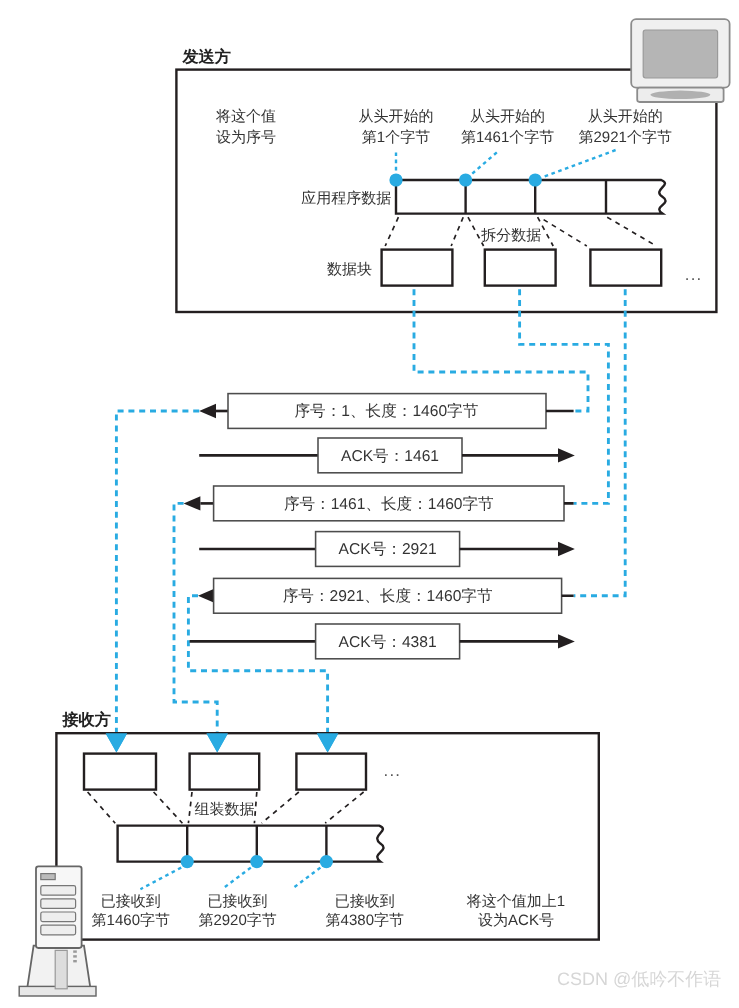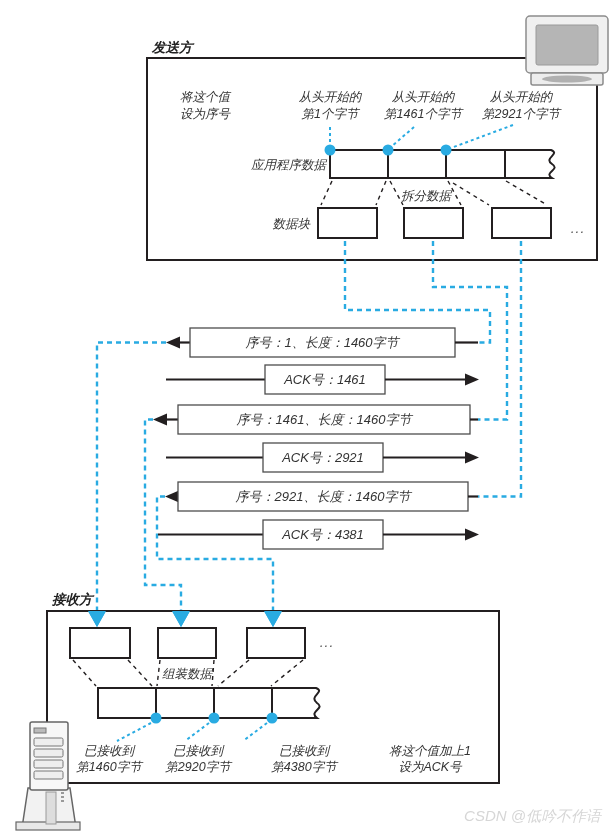--- a/index.html
+++ b/index.html
@@ -1,17 +1,17 @@
 <!DOCTYPE html>
 <html><head>
 <meta charset="utf-8">
 <style>
   html,body{margin:0;padding:0;background:#ffffff;}
   .stage{position:relative;width:616px;height:840px;background:#fff;overflow:hidden;
-         font-family:"Liberation Sans","DejaVu Sans",sans-serif;font-style:italic;}
+         font-family:"Liberation Sans","DejaVu Sans",sans-serif;}
   svg{display:block;}
   text{fill:#333;font-family:"Liberation Sans","DejaVu Sans",sans-serif;}
   .ttl{font-size:13.5px;font-weight:bold;fill:#222;}
   .lbl{font-size:12.5px;}
   .msg{font-size:13px;}
   .dots{font-size:14px;fill:#555;letter-spacing:1px;}
   .wm{font-size:15px;fill:#d6d6d6;}
   .solid{stroke:#231f20;stroke-width:2;fill:none;}
   .thin{stroke:#4d4d4d;stroke-width:1.3;fill:#fff;}
   .arrowline{stroke:#231f20;stroke-width:2.2;fill:none;}

